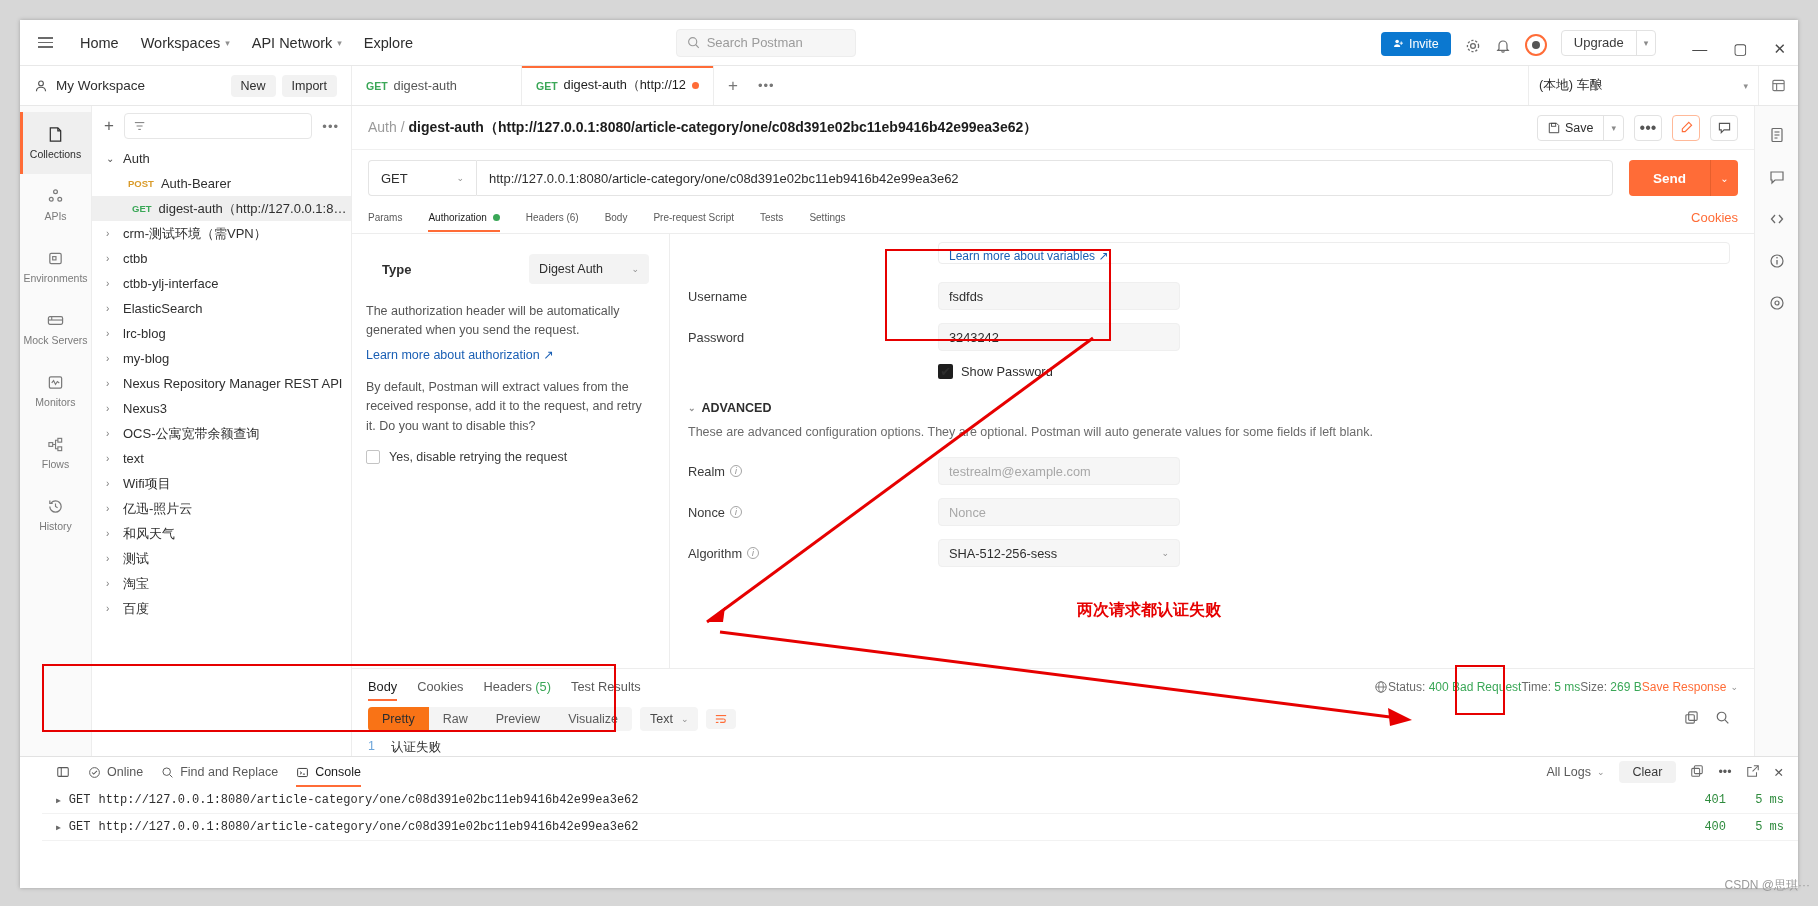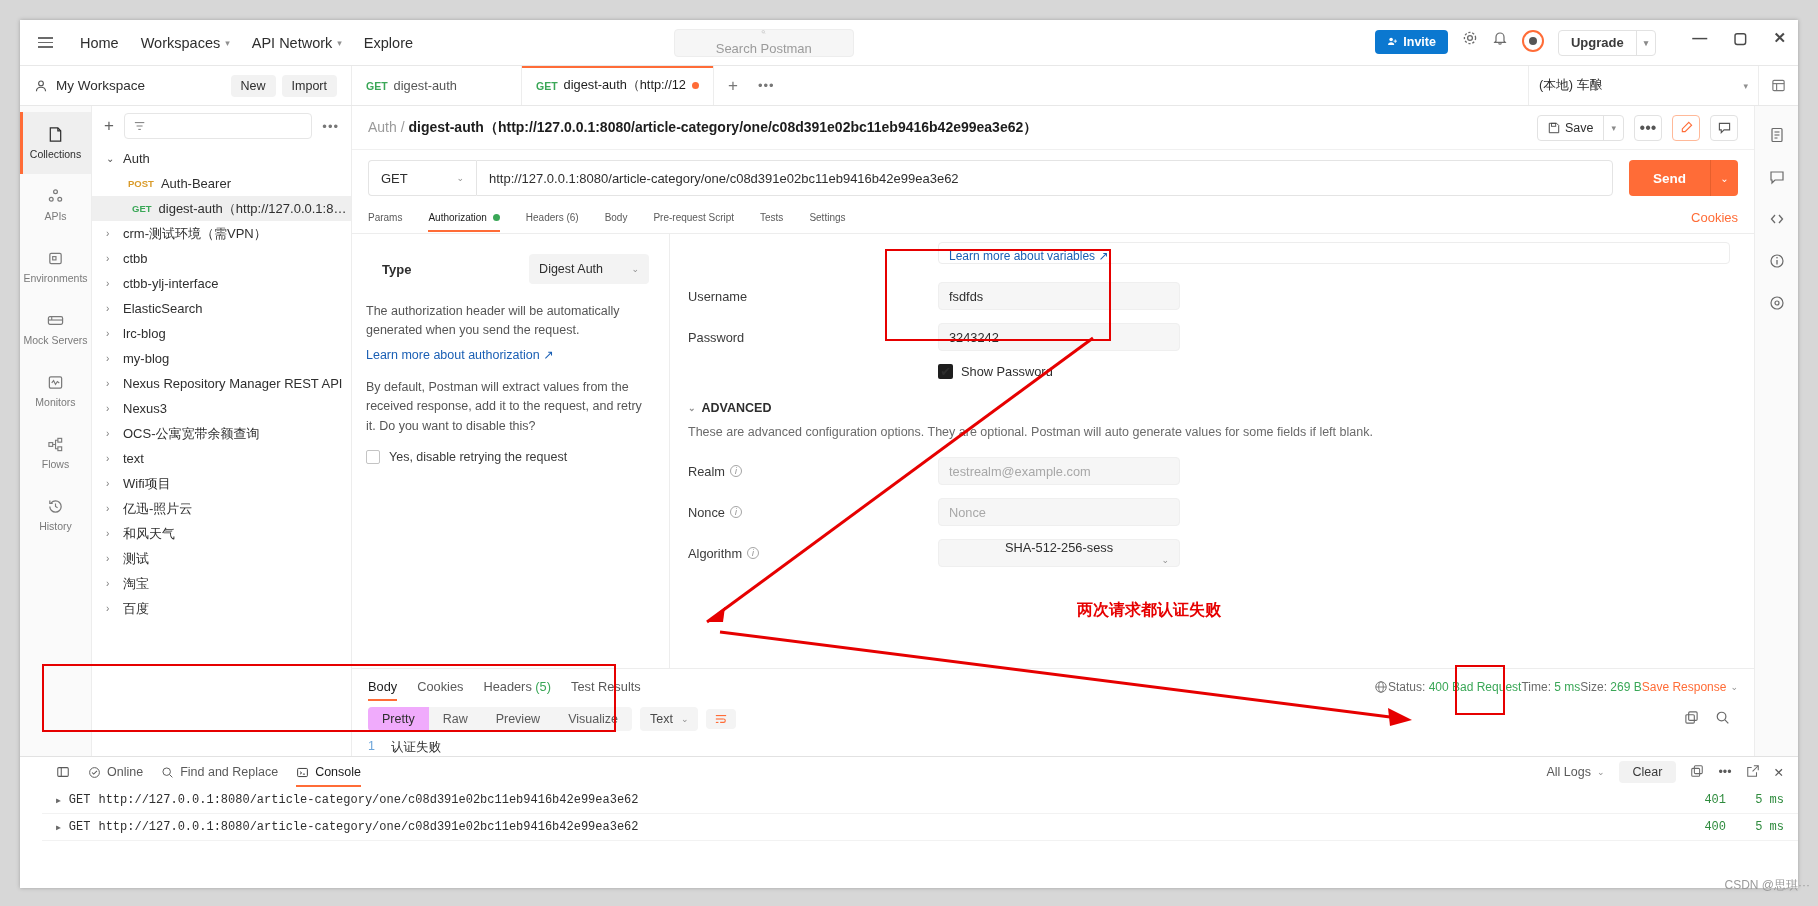--- a/index.html
+++ b/index.html
@@ -31,23 +31,23 @@
   .topmenu .mi { font-size: 14.5px; color: #2e2e2e; cursor: pointer; display:flex; align-items:center; gap:5px;}
   .caret { font-size: 9px; color:#909090; }
   .search-wrap {
     margin: 0 auto;
     width: 180px;
   }
   .search-box {
     width: 180px; height: 28px;
     background: #f6f6f6; border: 1px solid #ededed; border-radius: 4px;
     display: flex; align-items: center; gap: 7px; padding: 0 10px;
-    color: #9b9b9b; font-size: 13px; flex-direction: column;
-  }
-  .topright { display: flex; align-items: flex-start; gap: 14px; margin-left: auto; font-weight: bold; }
+    color: #9b9b9b; font-size: 13px;
+  }
+  .topright { display: flex; align-items: flex-end; gap: 14px; margin-left: auto; }
   .invite-btn {
     background: #0b78d0; color: #fff; font-size: 12.5px;
     padding: 5px 12px; border-radius: 4px; display:flex; align-items:center; gap:5px;
     cursor: pointer;
   }
   .icon-btn { color: #6b6b6b; font-size: 15px; cursor: pointer; line-height: 1; }
   .upgrade-group {
     display:flex; align-items:center; border:1px solid #e2e2e2; border-radius:4px;
     height: 26px; overflow: hidden;
   }
@@ -234,21 +234,21 @@
   .flbl { width: 250px; flex:none; font-size: 12.8px; color:#3a3a3a; display:flex; align-items:center; gap:5px;}
   .info-i {
     width: 12px; height:12px; border-radius:50%; border:1px solid #a5a5a5; color:#8a8a8a;
     font-size: 8.5px; display:inline-flex; align-items:center; justify-content:center; font-style:italic;
   }
   .finput {
     width: 242px; height: 28px; background:#f6f6f6; border:1px solid #efefef; border-radius:4px;
     display:flex; align-items:center; padding: 0 10px; font-size: 12.8px; color:#2e2e2e;
   }
   .finput.ph { color:#a8a8a8; }
-  .finput.sel { cursor:pointer;flex-direction:column; }
+  .finput.sel { cursor:pointer; }
   .finput .caret { margin-left:auto; }
   .showpw { display:flex; align-items:center; gap: 8px; margin-left: 250px; margin-top: 2px; }
   .chk-dark {
     width: 15px; height: 15px; background:#1e1e1e; border-radius:2px;
     display:flex; align-items:center; justify-content:center; color:#fff; font-size: 11px;
     cursor:pointer;
   }
   .showpw span { font-size: 12.8px; color:#2e2e2e; }
   .advanced {
     margin-top: 22px; font-size: 12.5px; font-weight: 700; color:#2e2e2e;
@@ -262,21 +262,21 @@
   .rsp-tab { font-size: 12.8px; color:#5a5a5a; padding-bottom: 7px; position:relative; cursor:pointer;}
   .rsp-tab.active { color:#1d1d1d; }
   .rsp-tab.active:after { content:""; position:absolute; left:0; right:0; bottom:0; height:2px; background:#ff6c37;}
   .rsp-tab .cnt { color:#3aa757; }
   .resp-meta { margin-left:auto; display:flex; font-size: 12px; color:#6a6a6a; padding-bottom:7px;}
   .resp-meta .val { color:#3aa757; }
   .resp-meta .save-resp { color:#ff6c37; display:flex; align-items:center; gap:4px; cursor:pointer;}
   .fmtbar { display:flex; align-items:center; gap: 0; padding: 6px 16px 0 16px; }
   .seg { display:flex; background:#f4f4f4; border-radius:4px; overflow:hidden; }
   .seg div { font-size: 12.5px; color:#5a5a5a; padding: 5px 14px; cursor:pointer; }
-  .seg div.active { background:#f0abfc; color:#2e2e2e; }
+  .seg div.active { background:#f97316; color:#2e2e2e; }
   .textsel {
     margin-left: 8px; background:#f4f4f4; border-radius:4px; font-size:12.5px; color:#4a4a4a;
     padding: 5px 10px; display:flex; align-items:center; gap:8px; cursor:pointer;
   }
   .wrapbtn {
     margin-left: 8px; background:#f4f4f4; border-radius:4px; padding: 4px 8px; color:#ff6c37;
     cursor:pointer; display:flex; align-items:center;
   }
   .fmt-right { margin-left:auto; display:flex; gap: 16px; color:#6a6a6a; padding-right: 8px;}
   .codearea { padding: 8px 16px 0 16px; display:flex; gap: 16px; font-size: 12.5px; }

